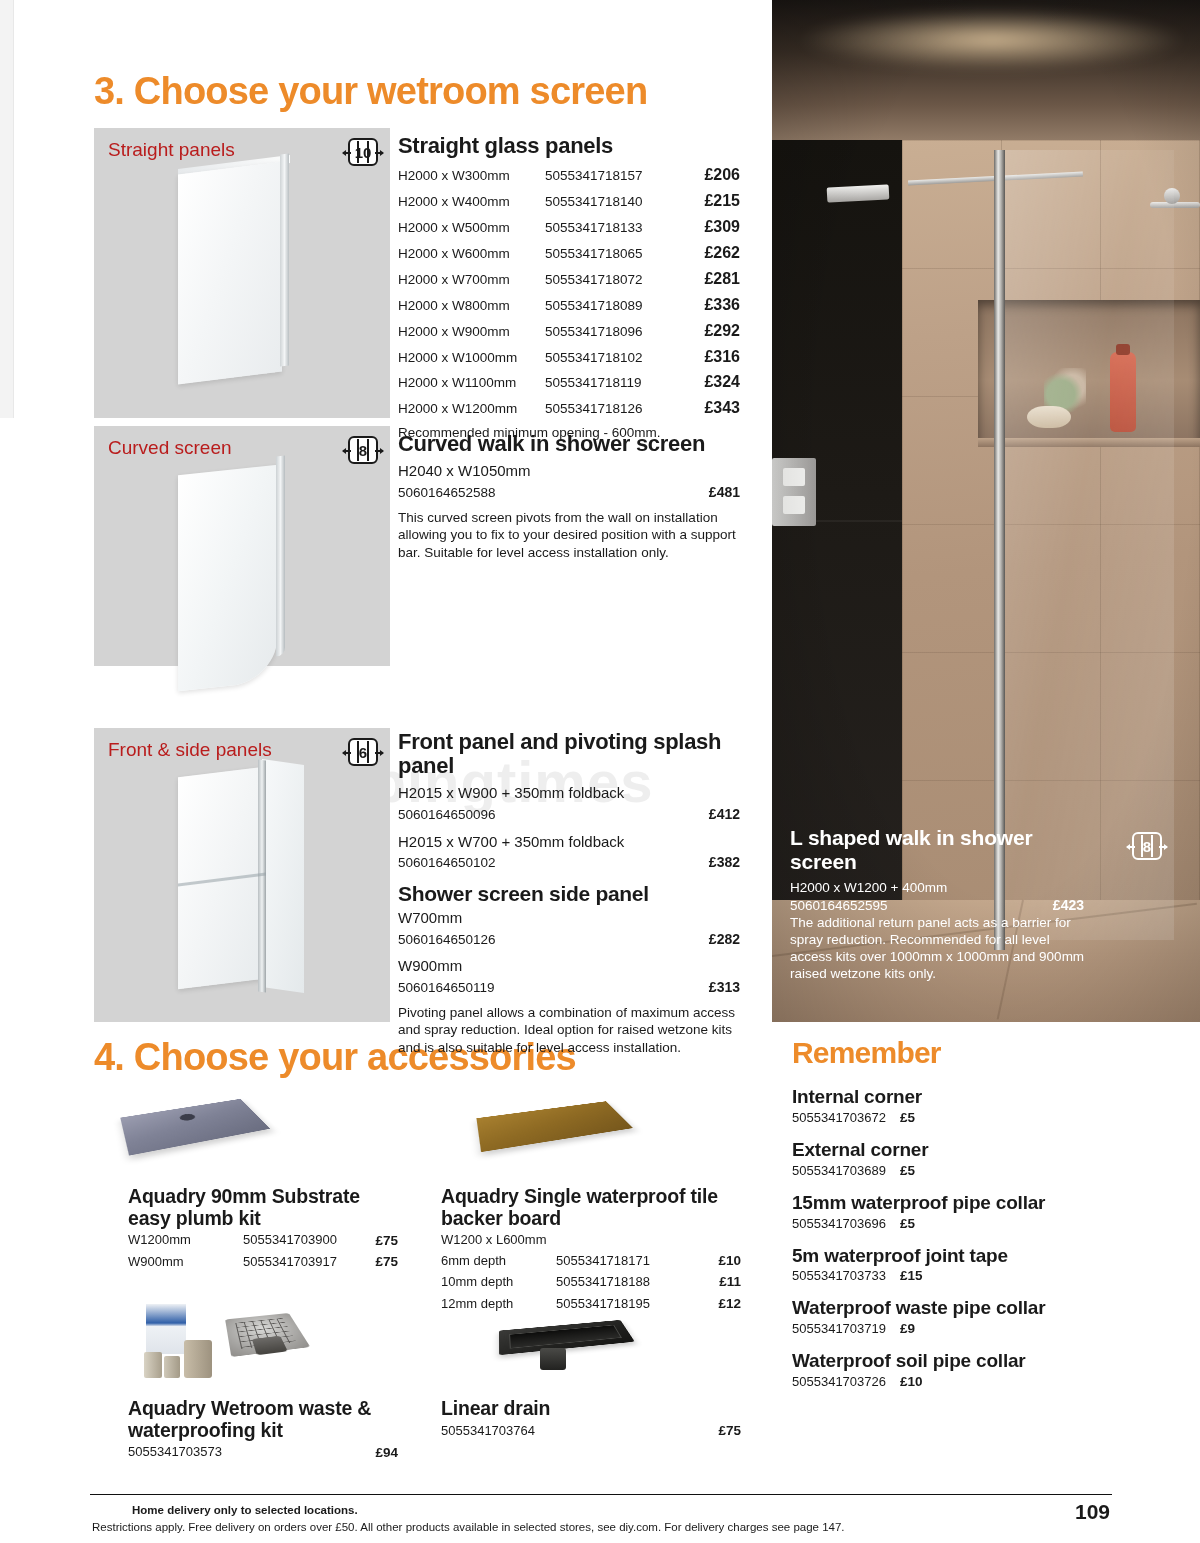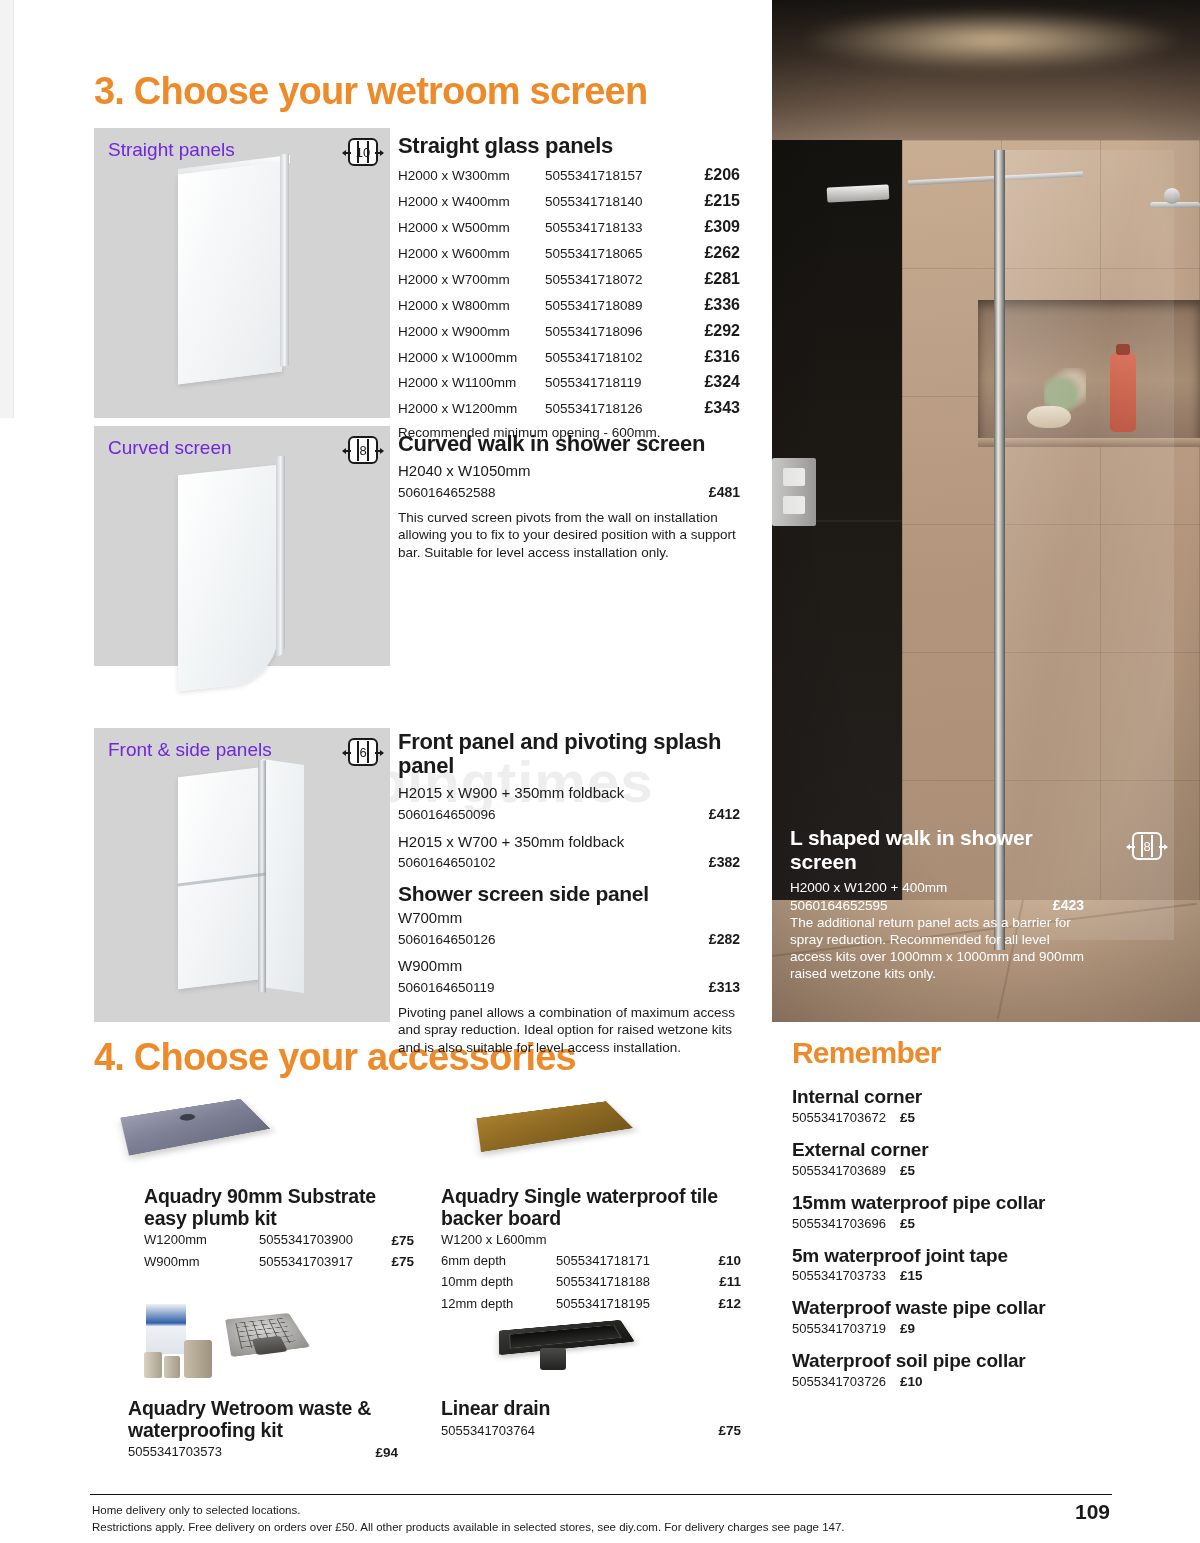--- a/index.html
+++ b/index.html
@@ -162,21 +162,21 @@
   #h3 { left:94px; top:70px; }
   #h4 { left:94px; top:1036px; }
   #h-remember { left:792px; top:1036px; font-size:30px; }
 
   
   .pbox {
     position:absolute; background:#d3d3d3;
   }
   .pbox .pb-label {
     position:absolute; left:14px; top:11px;
-    font-size:19px; font-weight:normal; color:#6d28d9;
+    font-size:19px; font-weight:normal; color:#b91c1c;
   }
   .pbox .pb-badge { position:absolute; right:12px; top:10px; }
 
   
   #box1 { left:94px; top:128px; width:296px; height:290px; }
   #box2 { left:94px; top:426px; width:296px; height:240px; }
   #box3 { left:94px; top:728px; width:296px; height:294px; }
 
   
   .ill { position:absolute; }
@@ -259,21 +259,21 @@
     position:relative; width:30px; height:28px;
     border:2.2px solid #1a1a1a; border-radius:6px;
     background:#ffffff;
   }
   .badge .vline {
     position:absolute; top:1px; bottom:1px; width:1.6px; background:#1a1a1a;
   }
   .badge .vl { left:7px; } .badge .vr { right:7px; }
   .badge .num {
     position:absolute; inset:0; display:flex; align-items:center; justify-content:center;
-    font-size:13px; font-weight:normal; color:#1a1a1a;
+    font-size:15px; font-weight:bold; color:#1a1a1a;
   }
   .badge .arr {
     position:absolute; top:50%; width:8px; height:1.6px; background:#1a1a1a;
   }
   .badge .arr-l { left:-7px; } .badge .arr-r { right:-7px; }
   .badge .arr::after {
     content:''; position:absolute; top:-2.4px; width:0; height:0;
     border-top:3px solid transparent; border-bottom:3px solid transparent;
   }
   .badge .arr-l::after { left:-1px; border-right:4px solid #1a1a1a; }
@@ -286,21 +286,21 @@
 
   
   .acc { position:absolute; }
   .acc-title { font-size:19.5px; font-weight:bold; line-height:1.12; letter-spacing:-.2px; }
   .acc-row { display:flex; align-items:flex-end; font-size:13px; line-height:1.6; }
   .acc-row .a-size { width:115px; flex:none; }
   .acc-row .a-code { flex:1; }
   .acc-row .a-price { font-weight:bold; font-size:13.5px; text-align:right; width:48px; flex:none; }
   .acc-dim { font-size:13px; line-height:1.55; }
 
-  #acc1 { left:144px; top:1186px; width:270px; }
+  #acc1 { left:128px; top:1186px; width:270px; }
   #acc2 { left:441px; top:1186px; width:300px; }
   #acc3 { left:128px; top:1398px; width:270px; }
   #acc4 { left:441px; top:1398px; width:300px; }
 
   
   .tray {
     position:absolute; left:125px; top:1090px; width:136px; height:66px;
     background:linear-gradient(165deg,#9b9db0 0%,#7f8296 48%,#6a6d80 100%);
     transform: perspective(300px) rotateX(58deg) rotateZ(-18deg);
     box-shadow: 0 6px 8px rgba(0,0,0,.18);
@@ -374,21 +374,21 @@
   .rem-price { font-weight:bold; font-size:13.5px; }
 
   
   .footer-rule {
     position:absolute; left:90px; top:1494px; width:1022px; height:1px; background:#111;
   }
   .footer {
     position:absolute; left:92px; top:1502px; width:980px;
     font-size:11.5px; line-height:1.5;
   }
-  .footer .f1 { font-weight:normal; }
+  .footer .f1 { font-weight:bold;margin-left:40px; }
   .pageno {
     position:absolute; right:90px; top:1500px;
     font-size:21px; font-weight:bold;
   }
   
   .watermark {
     position:absolute; left:228px; top:748px; width:760px; height:70px;
     font-size:58px; font-weight:bold; color:rgba(120,120,120,.13);
     letter-spacing:1px; white-space:nowrap; pointer-events:none;
   }

